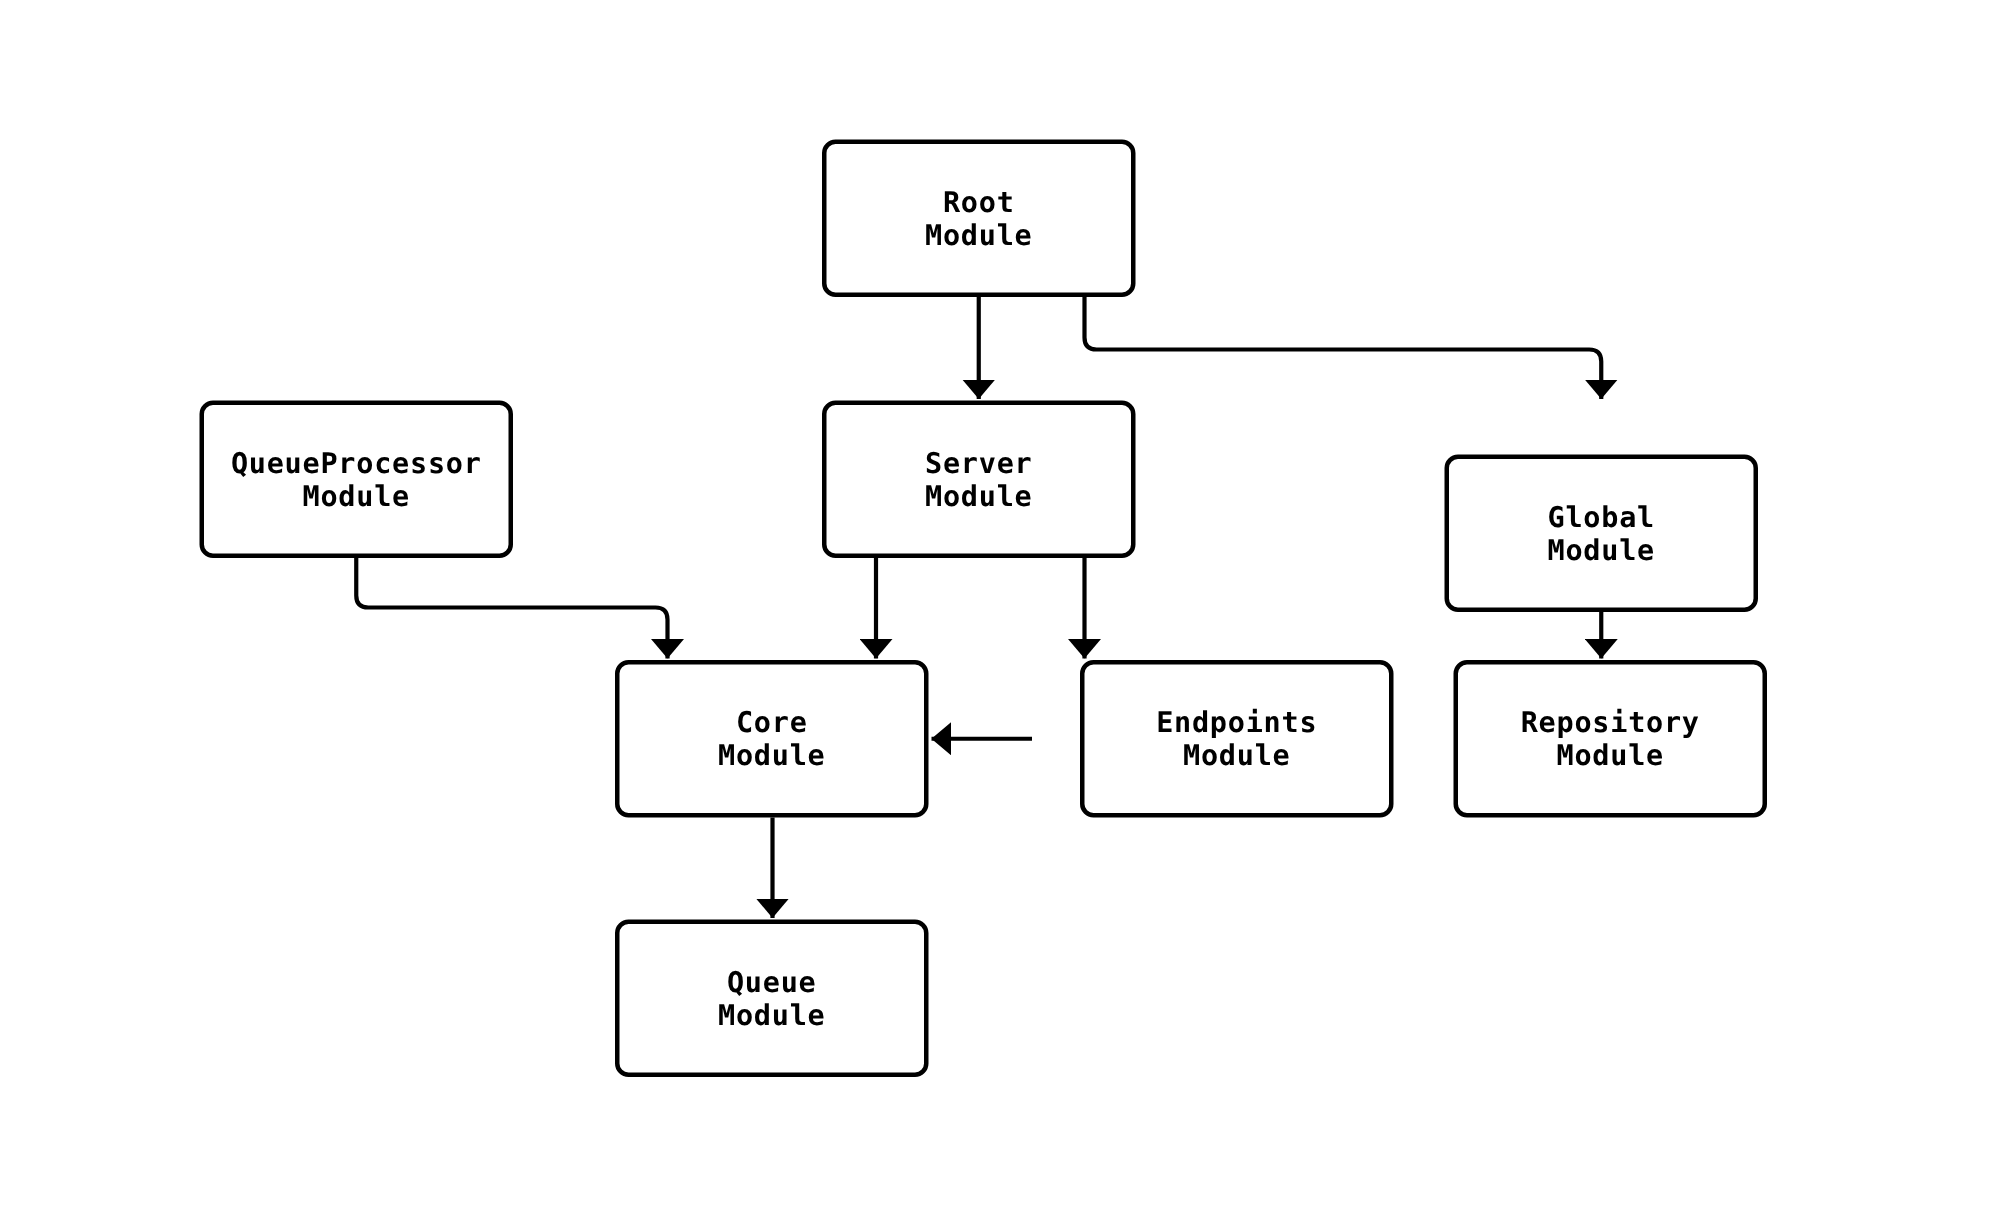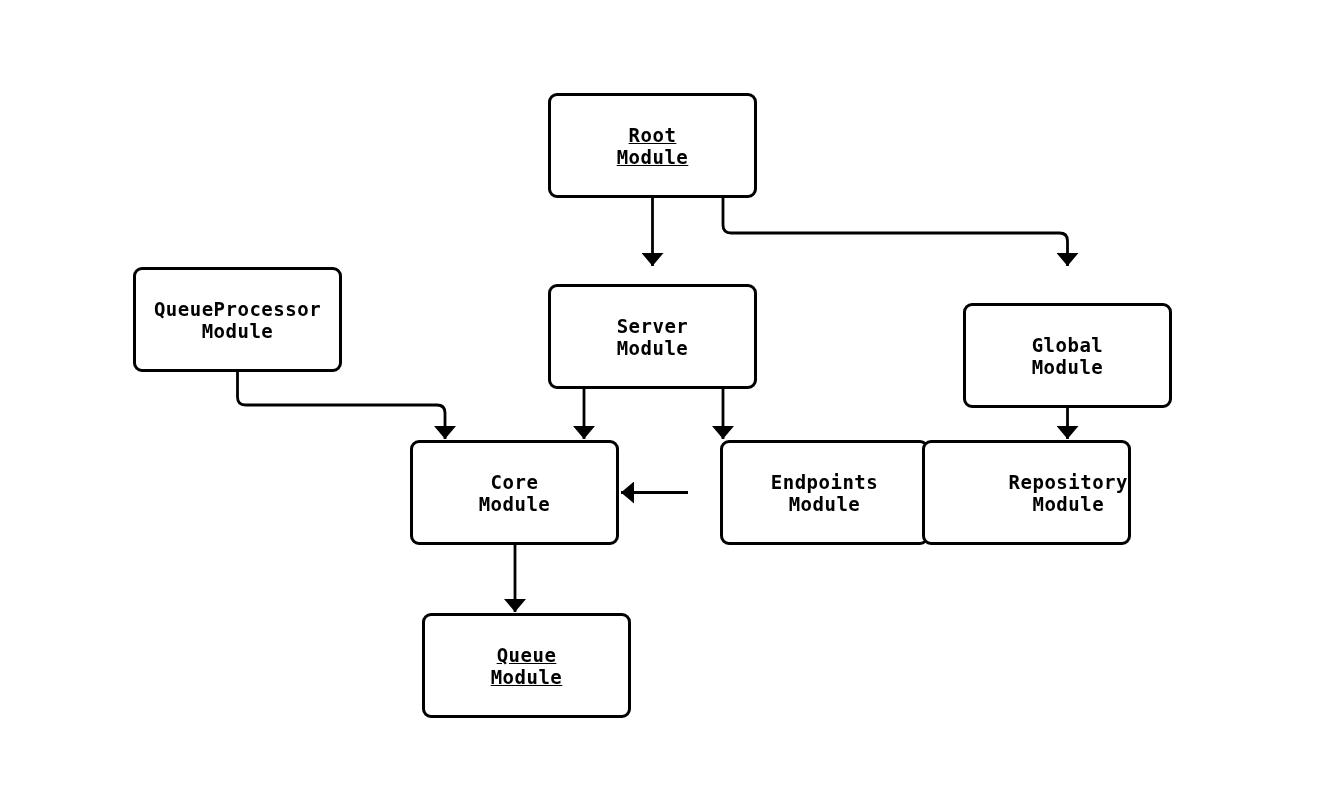--- a/index.html
+++ b/index.html
@@ -72,53 +72,53 @@
 
     <path class="edge" d="M723,372 L723,439" marker-end="url(#arrowhead)"></path>
 
     <path class="edge" d="M688,492.5 L621,492.5" marker-end="url(#arrowhead)"></path>
 
     <path class="edge" d="M1067.5,372 L1067.5,439" marker-end="url(#arrowhead)"></path>
 
     <path class="edge" d="M515,545 L515,612" marker-end="url(#arrowhead)"></path>
   </svg>
 
-  <div class="node" style="left:548px; top:93px;text-decoration:underline;">
+  <div class="node" style="left:548px; top:93px;">
     <span class="label">Root
 Module</span>
   </div>
 
   <div class="node" style="left:133px; top:267px;justify-content:center;">
     <span class="label">QueueProcessor
 Module</span>
   </div>
 
-  <div class="node" style="left:548px; top:284px;">
+  <div class="node" style="left:548px; top:267px;">
     <span class="label">Server
 Module</span>
   </div>
 
   <div class="node" style="left:963px; top:267px;margin-top:36px;">
     <span class="label">Global
 Module</span>
   </div>
 
   <div class="node" style="left:410px; top:440px;">
     <span class="label">Core
 Module</span>
   </div>
 
   <div class="node" style="left:688px; top:440px;margin-left:32px;">
     <span class="label">Endpoints
 Module</span>
   </div>
 
-  <div class="node" style="left:922px; top:440px;justify-content:flex-end;">
+  <div class="node" style="left:969px; top:440px;">
     <span class="label">Repository
 Module</span>
   </div>
 
-  <div class="node" style="left:422px; top:613px;text-decoration:underline;">
+  <div class="node" style="left:410px; top:613px;">
     <span class="label">Queue
 Module</span>
   </div>
 
 </div>
 
 </body></html>

